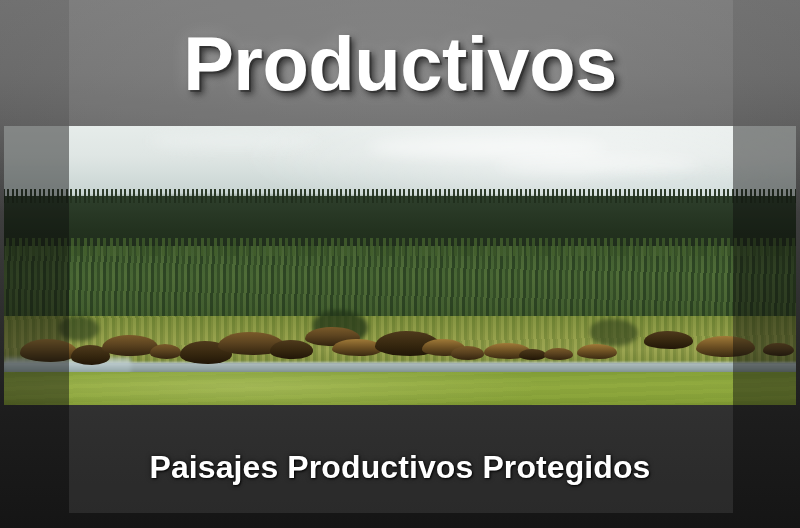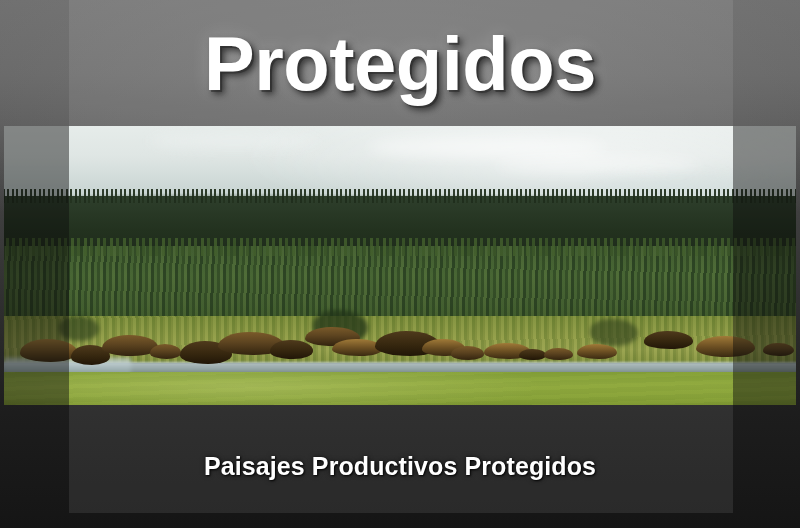--- a/index.html
+++ b/index.html
@@ -252,21 +252,21 @@
     z-index: 7;
     display: flex;
     flex-direction: column;
     align-items: center;
     justify-content: center;
     gap: 4px;
   }
   .caption-line {
     color: #ffffff;
     font-weight: bold;
-    font-size: 25px;
+    font-size: 32px;
     line-height: 1.25;
     letter-spacing: 0.1px;
     text-shadow: 1px 1px 2px rgba(0,0,0,0.85), 0 0 5px rgba(0,0,0,0.6);
     white-space: nowrap;
   }
   .caption-line.date { font-size: 30px; }
 
   
   .veil-left {
     position: absolute;
@@ -285,21 +285,21 @@
 </style>
 </head>
 <body>
 
 <div id="slide">
 
   <div class="bg-gradient"></div>
   <div class="center-band"></div>
 
   <div class="title-wrap">
-    <div class="title">Protegidos</div>
+    <div class="title">Productivos</div>
   </div>
 
   <div class="photo">
     <div class="photo-inner">
 
       <div class="sky"></div>
       <div class="cloud cl1"></div>
       <div class="cloud cl2"></div>
       <div class="cloud cl3"></div>
       <div class="cloud cl4"></div>

